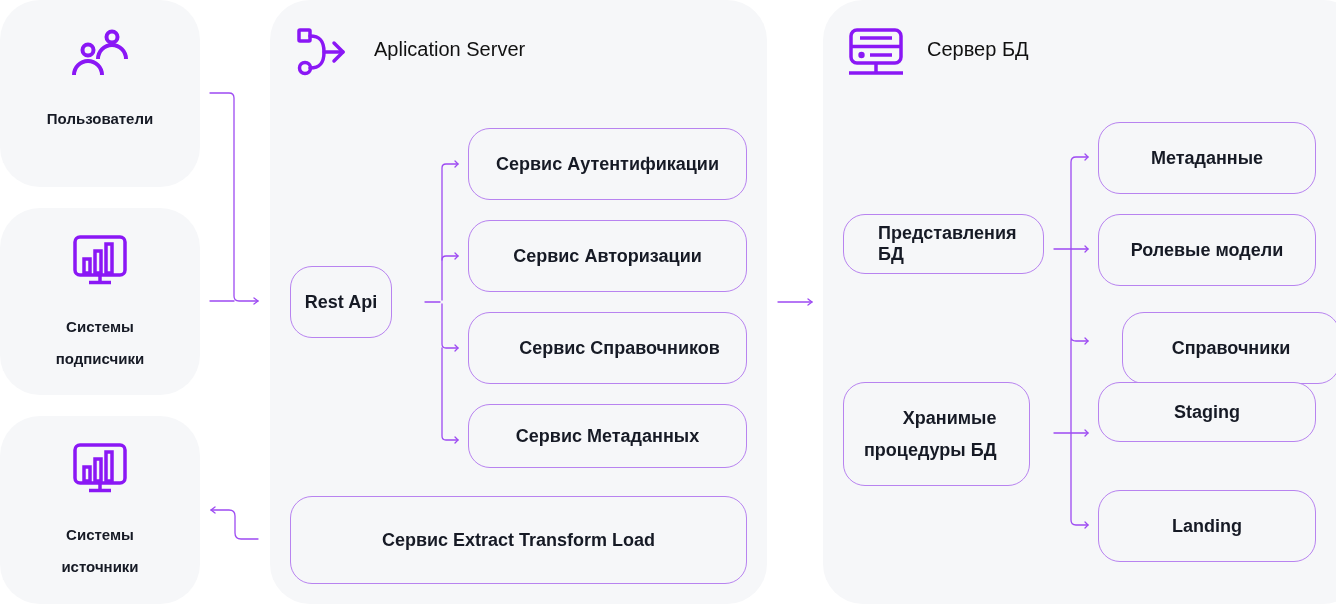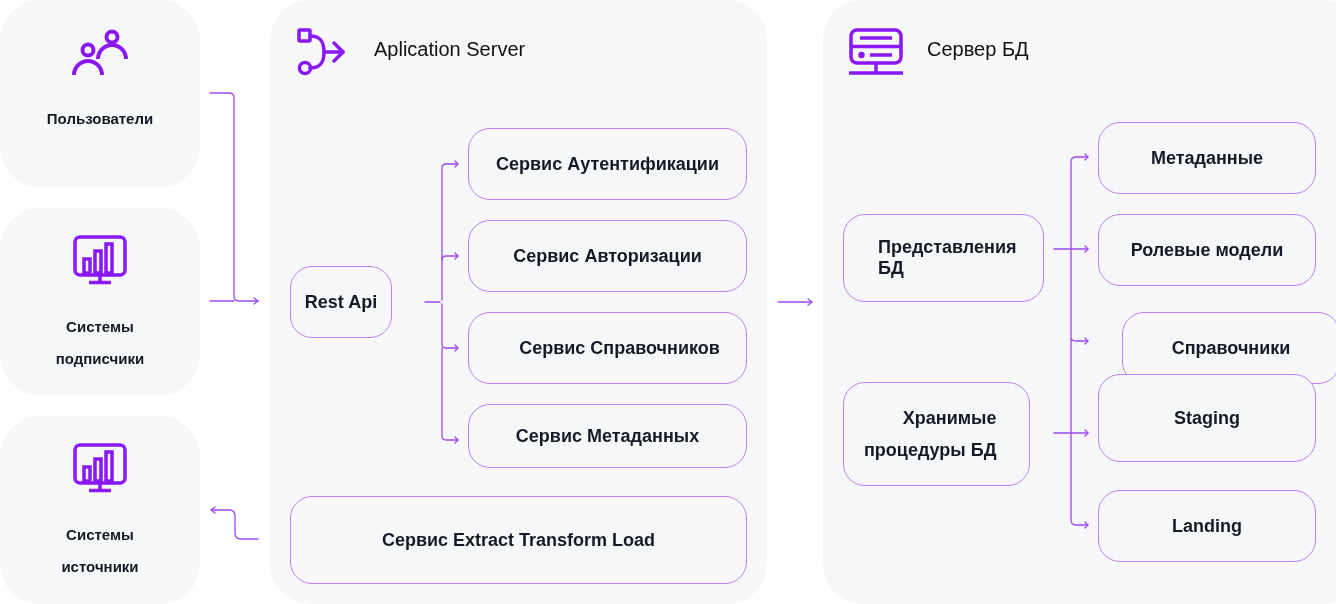--- a/index.html
+++ b/index.html
@@ -119,40 +119,40 @@
     <line x1="3" y1="18.5" x2="53" y2="18.5"></line>
     <line x1="12" y1="10" x2="44" y2="10"></line>
     <line x1="22" y1="27" x2="44" y2="27"></line>
     <line x1="28" y1="35" x2="28" y2="44"></line>
     <line x1="1" y1="45" x2="55" y2="45"></line>
   </g>
   <circle cx="13.5" cy="27" r="3.2" fill="#8a17f5"></circle>
 </svg>
 <div class="panel-title" style="left:927px;top:38px;">Сервер БД</div>
 
-<div class="box left" style="left:843px;top:214px;width:201px;height:88px;padding-left:34px;">
+<div class="box left" style="left:843px;top:214px;width:201px;height:60px;padding-left:34px;">
   <span>Представления БД</span>
 </div>
 <div class="box left" style="left:843px;top:382px;width:187px;height:104px;text-align:right;">
   <div class="lines">
     <div>Хранимые</div>
     <div>процедуры БД</div>
   </div>
 </div>
 
 <div class="box" style="left:1098px;top:122px;width:218px;height:72px;">
   <span>Метаданные</span>
 </div>
 <div class="box" style="left:1098px;top:214px;width:218px;height:72px;">
   <span>Ролевые модели</span>
 </div>
 <div class="box" style="left:1098px;top:312px;width:218px;height:72px;margin-left:24px;">
   <span>Справочники</span>
 </div>
-<div class="box" style="left:1098px;top:374px;width:218px;height:88px;">
+<div class="box" style="left:1098px;top:382px;width:218px;height:60px;">
   <span>Staging</span>
 </div>
 <div class="box" style="left:1098px;top:490px;width:218px;height:72px;">
   <span>Landing</span>
 </div>
 
 <svg class="conn" width="1336" height="604" viewBox="0 0 1336 604">
   <g fill="none" stroke="#9d4af2" stroke-width="1.3" stroke-linecap="round" stroke-linejoin="round">
 
     <path d="M210 93 H229 Q234 93 234 98 V296 Q234 301 239 301 H258"></path>

